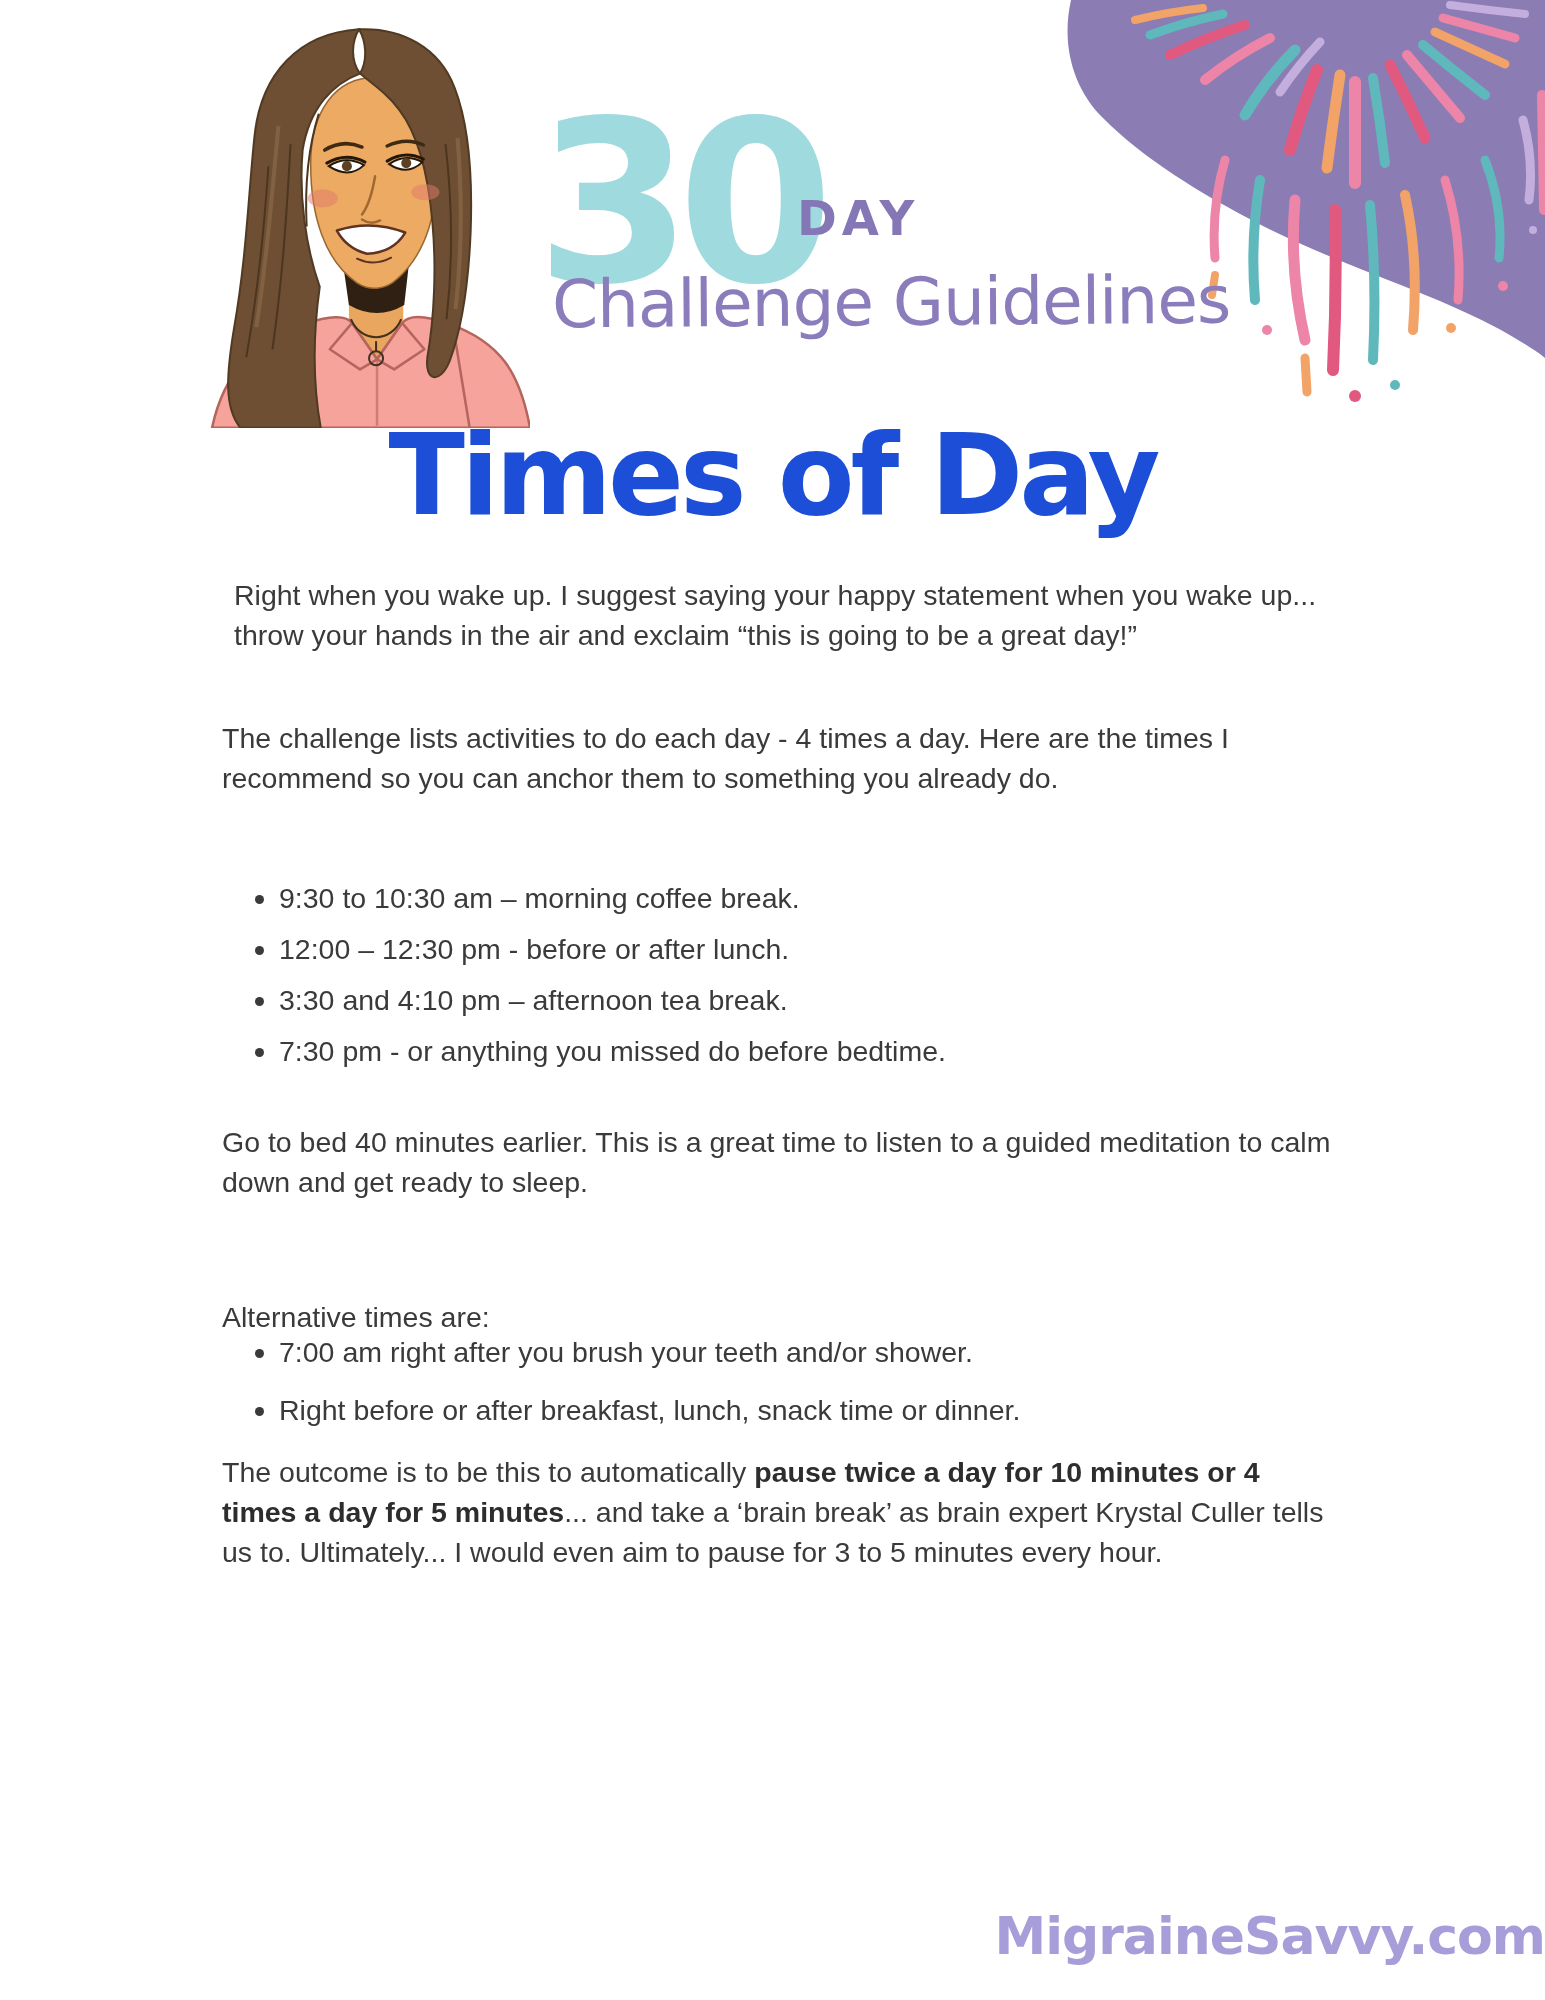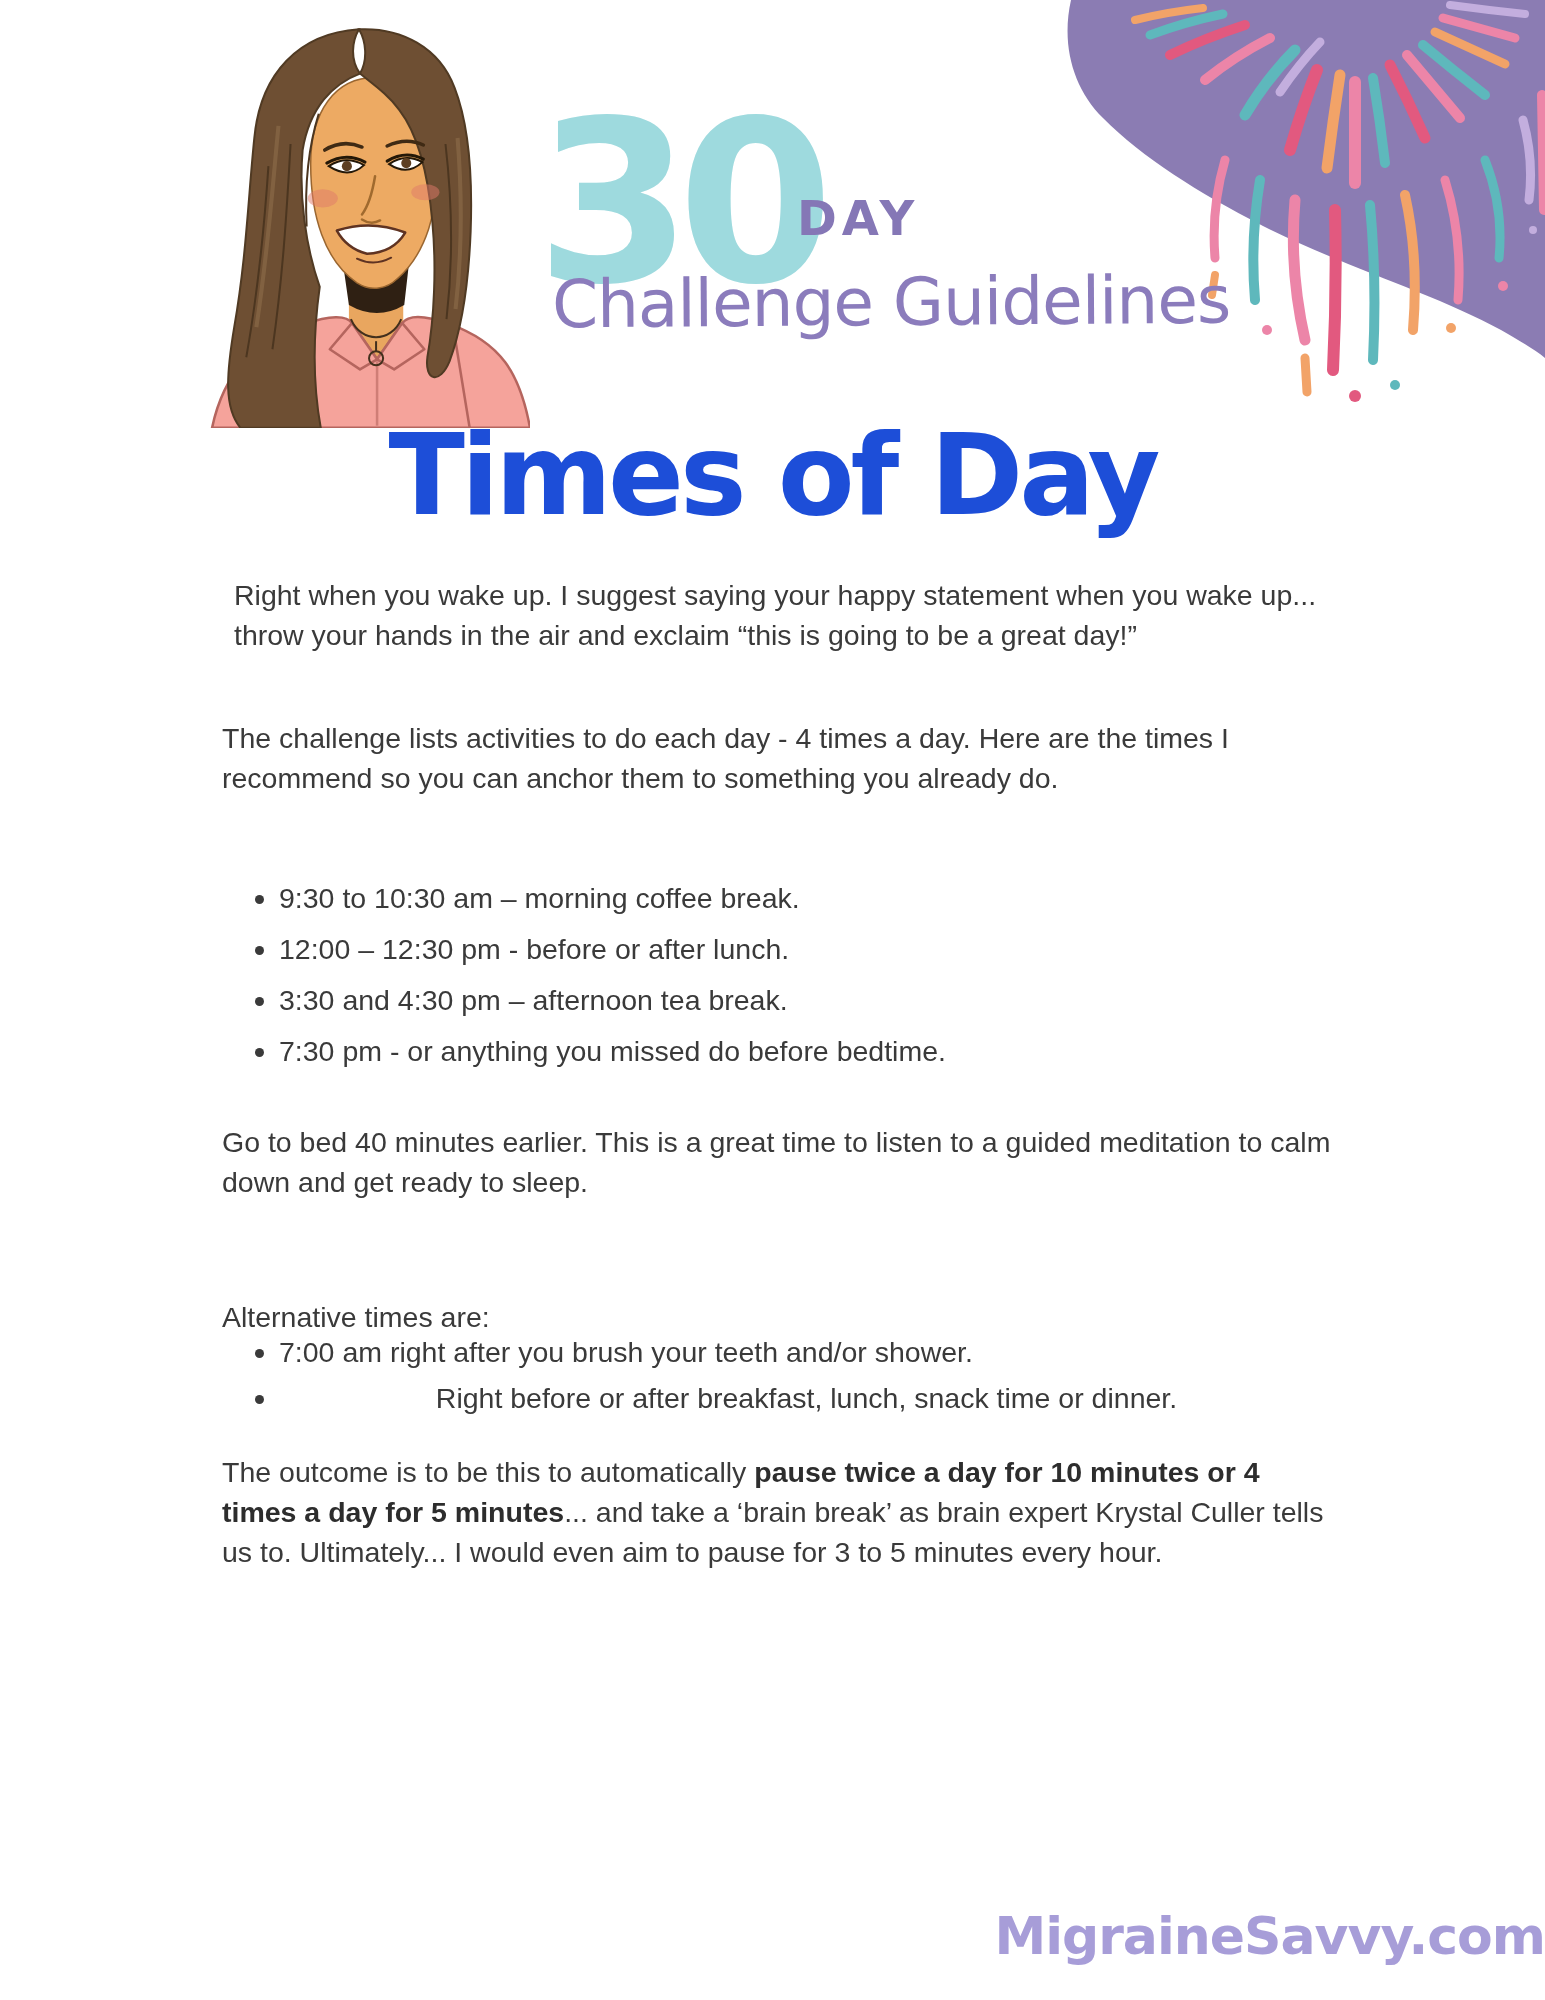--- a/index.html
+++ b/index.html
@@ -59,21 +59,21 @@
   #para-schedule { top:718px; }
   #list-times    { top:878px; }
   #para-bedtime  { top:1122px; }
   #para-alt-head { top:1252px;margin-top:45px; }
   #list-alt      { top:1332px; }
   #para-outcome  { top:1452px; }
 
   ul.bullets { list-style:disc; padding-left:57px; }
   ul.bullets li { line-height:40px; }
   #list-times li + li { margin-top:11px; }
-  #list-alt   li + li { margin-top:6px;text-align:center; }
+  #list-alt   li + li { margin-top:18px; }
 
   #para-outcome strong { font-weight:bold; color:#2d2d2d; }
 
   
   #site-footer {
     left:0; top:1906px; width:100%; text-align:right;
     font-family:"DejaVu Sans", sans-serif;
     font-weight:bold; font-size:52px; letter-spacing:-1px;
     color:#a79dd8;
   }
@@ -191,21 +191,21 @@
 
 <h1 id="page-title" class="abs">Times of Day</h1>
 
 <p id="para-intro" class="abs bodytext">Right when you wake up. I suggest saying your happy statement when you wake up... throw your hands in the air and exclaim “this is going to be a great day!”</p>
 
 <p id="para-schedule" class="abs bodytext">The challenge lists activities to do each day - 4 times a day. Here are the times I recommend so you can anchor them to something you already do.</p>
 
 <ul id="list-times" class="abs bodytext bullets">
   <li>9:30 to 10:30 am – morning coffee break.</li>
   <li>12:00 – 12:30 pm - before or after lunch.</li>
-  <li>3:30 and 4:30 pm – afternoon tea break.</li>
+  <li>3:30 and 4:10 pm – afternoon tea break.</li>
   <li>7:30 pm - or anything you missed do before bedtime.</li>
 </ul>
 
 <p id="para-bedtime" class="abs bodytext">Go to bed 40 minutes earlier. This is a great time to listen to a guided meditation to calm down and get ready to sleep.</p>
 
 <p id="para-alt-head" class="abs bodytext">Alternative times are:</p>
 
 <ul id="list-alt" class="abs bodytext bullets">
   <li>7:00 am right after you brush your teeth and/or shower.</li>
   <li>Right before or after breakfast, lunch, snack time or dinner.</li>

